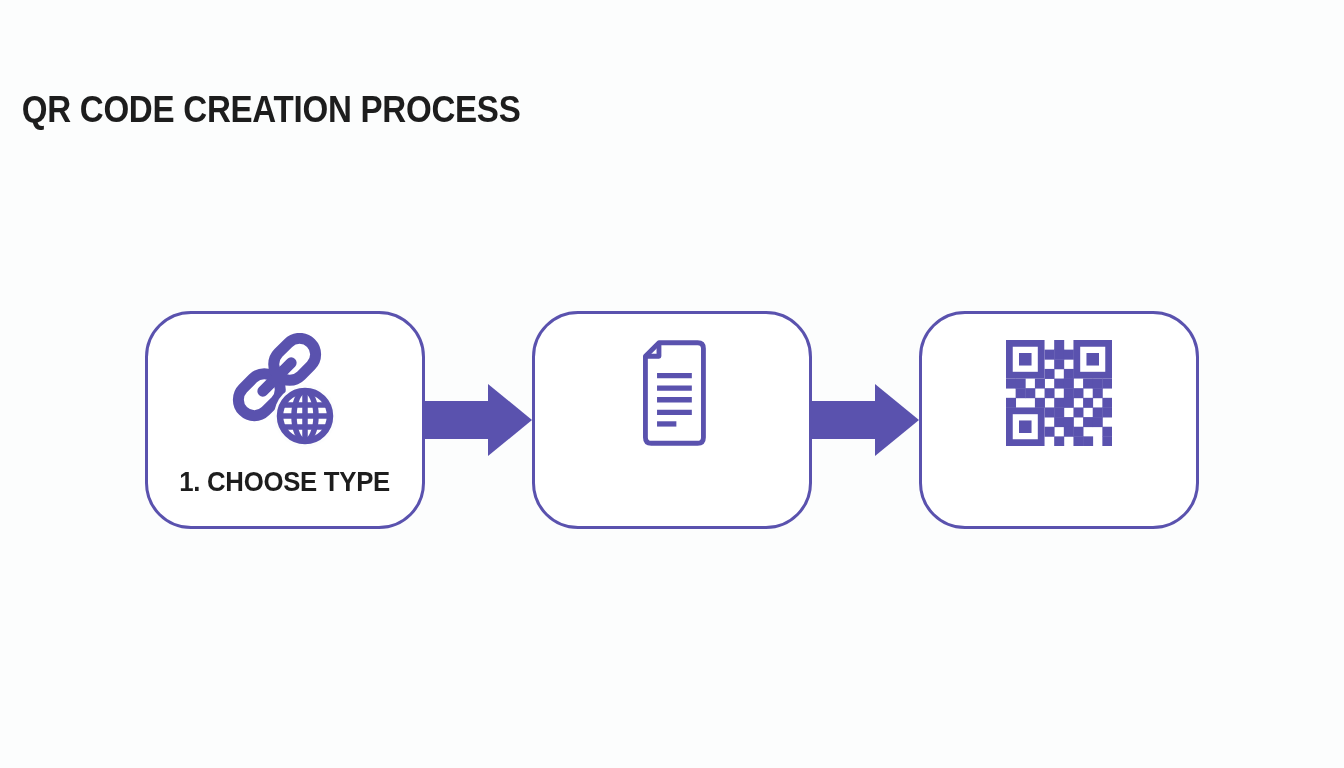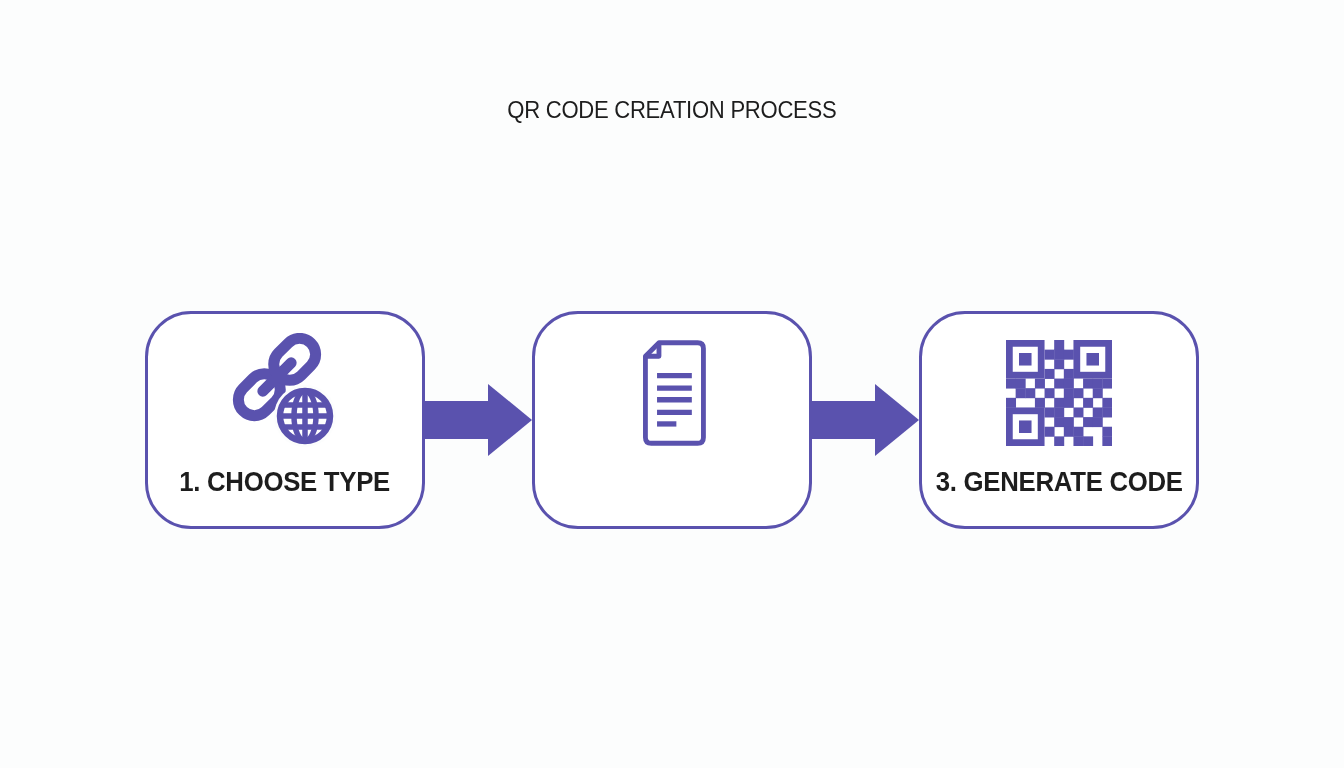--- a/index.html
+++ b/index.html
@@ -14,23 +14,22 @@
     background:var(--bg);
     font-family:"Liberation Sans", sans-serif;
     position:relative;
     overflow:hidden;
   }
   .title{
     position:absolute;
     top:92px;
     left:0;
     width:100%;
-    text-align:center;
-    font-size:24px;
-    font-weight:400;
+    font-size:36px;
+    font-weight:700;
     color:var(--text);
     line-height:36px;
   }
   .condensed{
     display:inline-block;
     transform:scaleX(0.92);
     transform-origin:center;
     letter-spacing:-0.3px;
   }
   .flow{
@@ -182,18 +181,15 @@
           <rect x="80" y="100" width="10.4" height="10.4" fill="#5a52ae"></rect>
           <rect x="100" y="100" width="10.4" height="10.4" fill="#5a52ae"></rect>
           <rect x="3.5" y="3.5" width="33" height="33" fill="none" stroke="#5a52ae" stroke-width="7"></rect>
           <rect x="13.5" y="13.5" width="13" height="13" fill="#5a52ae"></rect>
           <rect x="73.5" y="3.5" width="33" height="33" fill="none" stroke="#5a52ae" stroke-width="7"></rect>
           <rect x="83.5" y="13.5" width="13" height="13" fill="#5a52ae"></rect>
           <rect x="3.5" y="73.5" width="33" height="33" fill="none" stroke="#5a52ae" stroke-width="7"></rect>
           <rect x="13.5" y="83.5" width="13" height="13" fill="#5a52ae"></rect>
         </svg>
     </div>
-    <div class="step-label">
-      <span class="condensed">3. GENERATE CODE</span>
-    </div>
   </div>
 
 </div>
 
 </body></html>

